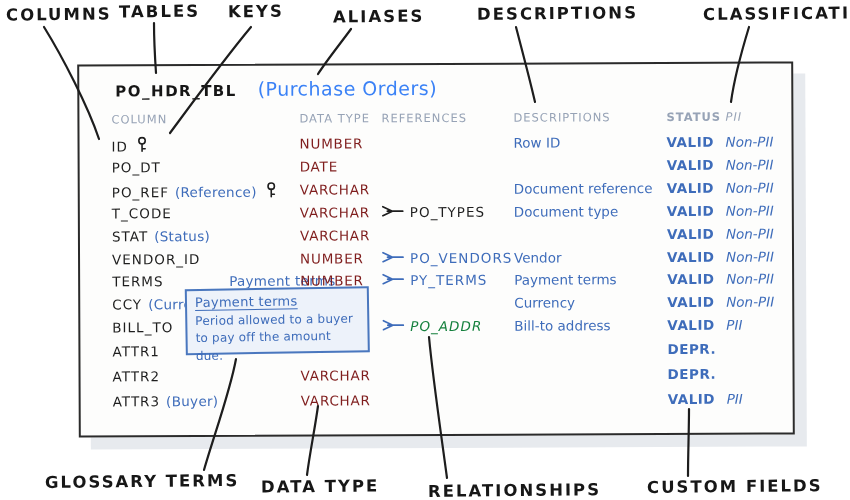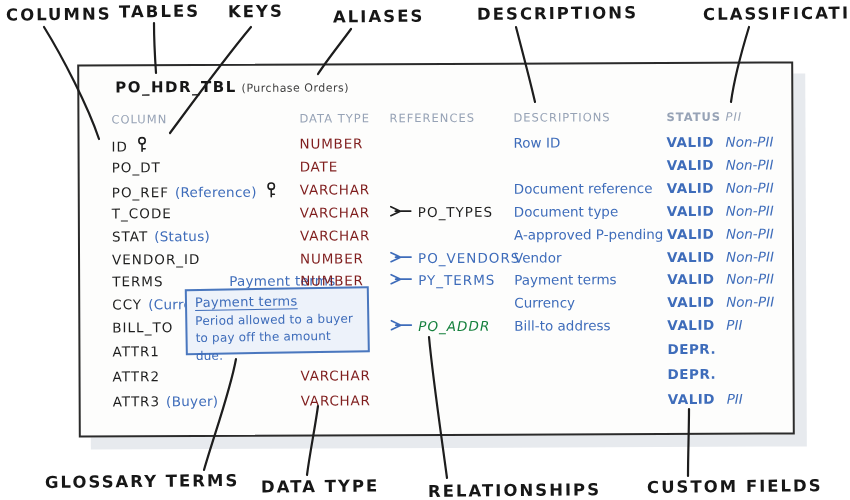--- a/index.html
+++ b/index.html
@@ -19,25 +19,25 @@
   
   .panel{
     position:absolute;left:78px;top:63px;width:712px;height:369px;
     background:#fdfdfc;border:2px solid #2b2b2b;
     box-shadow:12px 12px 0 0 #e7eaee;
     transform:rotate(-0.25deg);
     z-index:10;
   }
   .tbl-title{position:absolute;left:36px;top:12px;font-size:15px;white-space:nowrap;}
   .tbl-title .tname{font-weight:700;letter-spacing:1.5px;color:#161616;}
-  .tbl-title .talias{font-size:11px;color:#404040;letter-spacing:0.5px;}
+  .tbl-title .talias{margin-left:16px;font-size:19px;color:#3b82f6;letter-spacing:0.5px;}
   .hdr-row,.data-row{position:absolute;left:0;width:100%;height:20px;font-size:13.5px;white-space:nowrap;}
   .hdr-row{font-size:11.5px;letter-spacing:1px;color:#97a3b6;}
   .cell{position:absolute;top:0;}
-  .c0{left:32px;} .c1{left:220px;} .c2{left:310px;} .c3{left:434px;} .c4{left:587px;font-weight:bold;} .c5{left:646px;font-style:italic;}
+  .c0{left:32px;} .c1{left:220px;} .c2{left:302px;} .c3{left:434px;} .c4{left:587px;font-weight:bold;} .c5{left:646px;font-style:italic;}
   .ink{color:#7f1d1d;} .blue{color:#3e6cba;}
   .name{letter-spacing:1px;color:#1e1e1e;}
   .alias{color:#3e6cba;margin-left:6px;letter-spacing:0.3px;}
   .gloss{position:absolute;left:117px;top:0;color:#3e6cba;letter-spacing:0.3px;}
   .dtype{letter-spacing:0.8px;}
   .key-ic{display:inline-block;vertical-align:-2px;margin-left:9px;}
   .ref-ic{display:inline-block;vertical-align:0px;margin-right:6px;}
   
   .tooltip{
     position:absolute;left:105px;top:222px;width:184px;height:66px;
@@ -116,21 +116,20 @@
               <path d="M1,1.5 L10.5,6 M1,10.5 L10.5,6 M5.5,6 L21,6"></path>
             </g>
           </svg><span>PO_TYPES</span></span>
         <span class="cell c3 blue">Document type</span>
         <span class="cell c4 blue" style="letter-spacing: 0.5px;">VALID</span>
         <span class="cell c5 blue">Non-PII</span>
       </div>
       <div class="data-row" style="top: 162px;">
         <span class="cell c0"><span class="name">STAT</span><span class="alias">(Status)</span></span>
         <span class="cell c1 ink dtype">VARCHAR</span>
-        <span class="cell c3 blue">A-approved P-pending</span>
         <span class="cell c4 blue" style="letter-spacing: 0.5px;">VALID</span>
         <span class="cell c5 blue">Non-PII</span>
       </div>
       <div class="data-row" style="top: 185px;">
         <span class="cell c0"><span class="name">VENDOR_ID</span></span>
         <span class="cell c1 ink dtype">NUMBER</span>
         <span class="cell c2" style="color: rgb(62, 108, 186); letter-spacing: 1px;"><svg class="ref-ic" width="22" height="12" viewBox="0 0 22 12">
             <g fill="none" stroke="#3e6cba" stroke-width="1.7" stroke-linecap="round">
               <path d="M1,1.5 L10.5,6 M1,10.5 L10.5,6 M5.5,6 L21,6"></path>
             </g>

